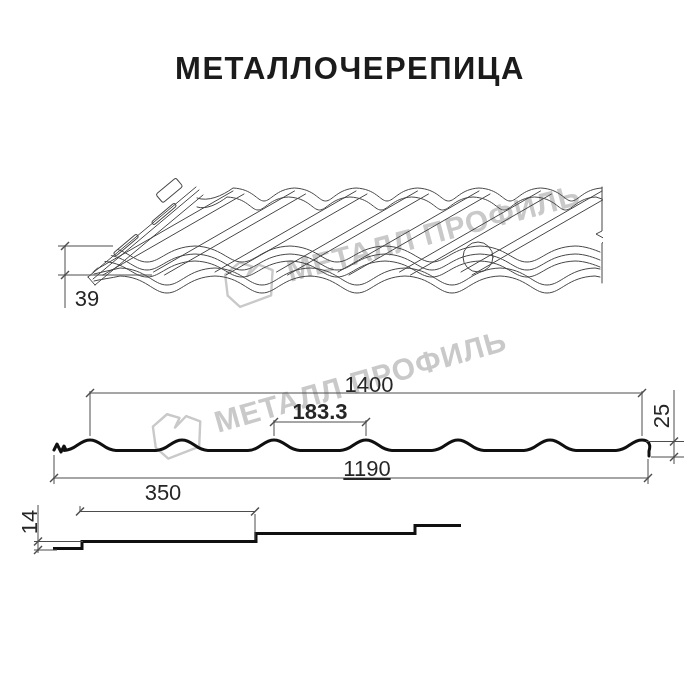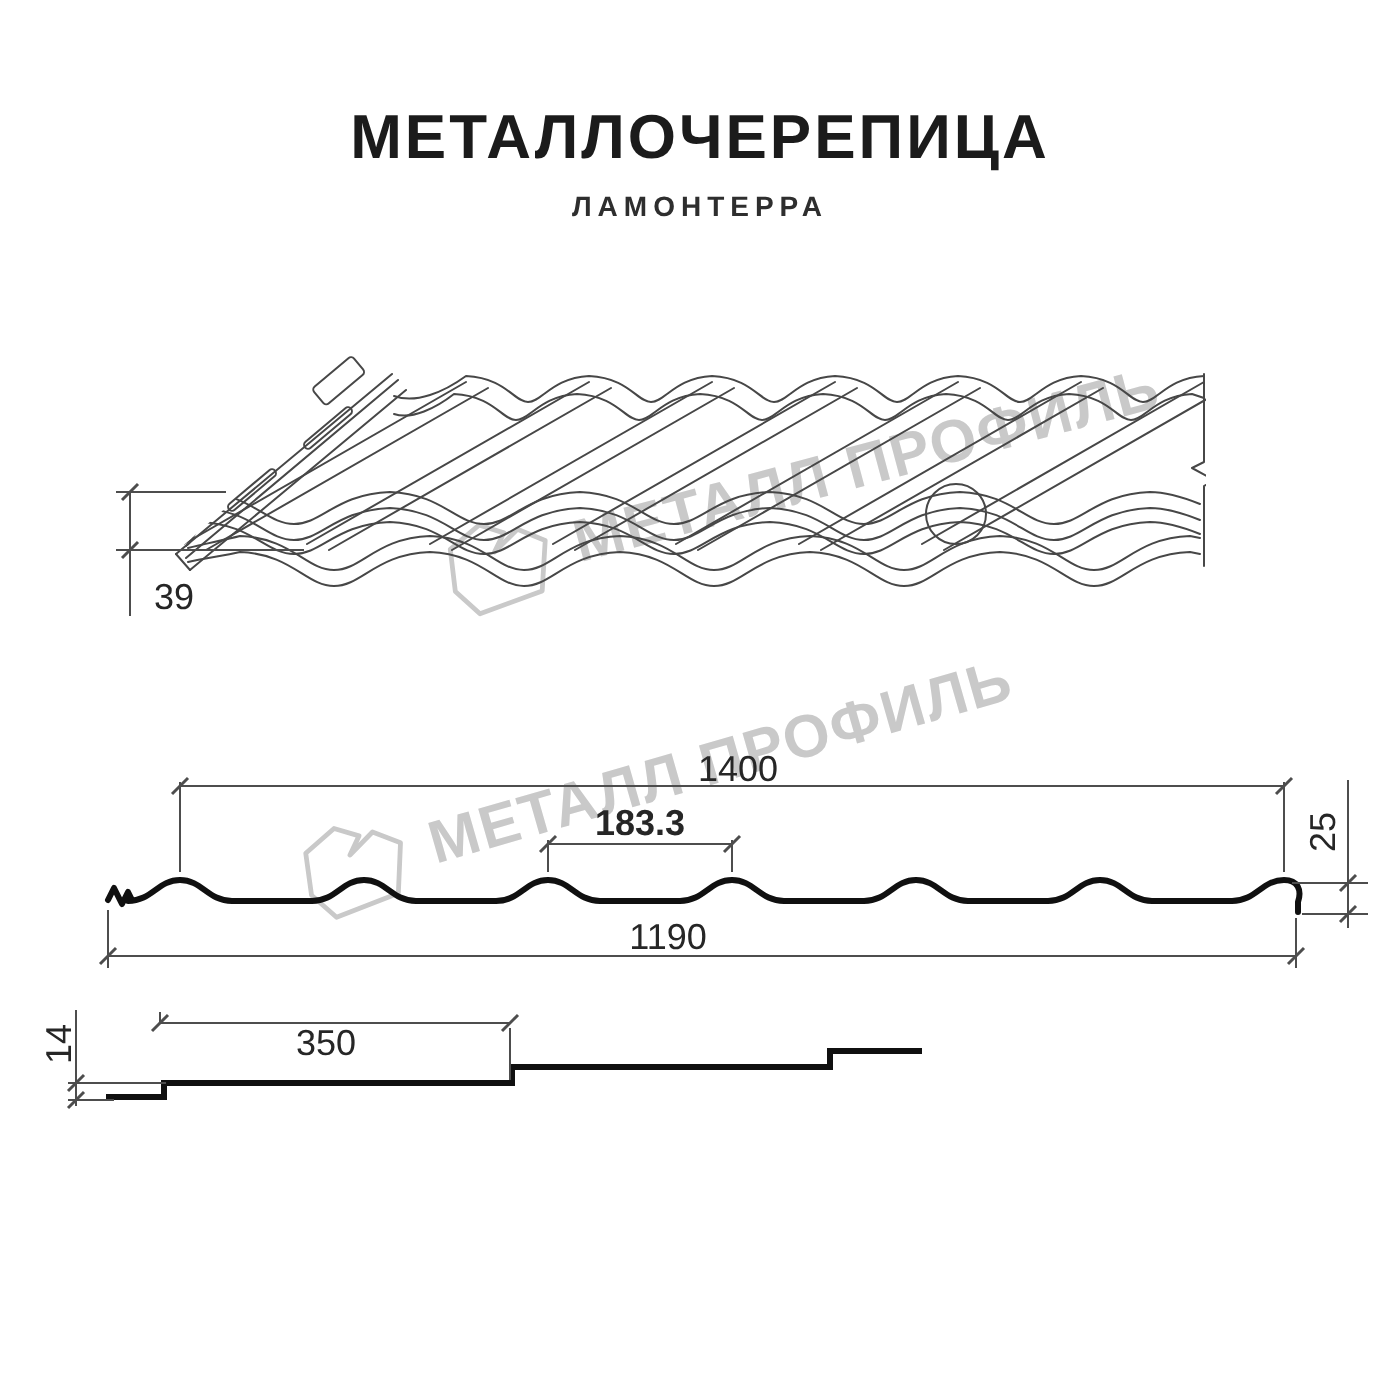--- a/index.html
+++ b/index.html
@@ -12,32 +12,31 @@
   
   .wm{position:absolute;display:flex;align-items:center;gap:10px;color:#c9c9c9;
       transform-origin:0 50%;z-index:1;pointer-events:none;}
   .wm .wm-text{font-weight:bold;font-size:30px;letter-spacing:1px;white-space:nowrap;}
   .wm svg{display:block;}
   .wm1{left:222px;top:266px;transform:rotate(-15deg);}
   .wm2{left:150px;top:418px;transform:rotate(-16deg);}
   
   .draw{position:absolute;left:0;top:0;z-index:2;}
   
-  .dim{position:absolute;font-size:18px;color:#262626;white-space:nowrap;z-index:3;
+  .dim{position:absolute;font-size:22px;color:#262626;white-space:nowrap;z-index:3;
        transform:translate(-50%,-50%);}
   .dim.rot{transform:translate(-50%,-50%) rotate(-90deg);}
 </style>
 </head>
 <body>
 
 <div class="stage">
 
   <div class="hdr">
     <div class="title">МЕТАЛЛОЧЕРЕПИЦА</div>
-    <div class="subtitle">ЛАМОНТЕРРА</div>
   </div>
 
   <div class="wm wm1">
     <svg width="58" height="48" viewBox="0 0 58 48">
       <path d="M4,31 L7,10 L24,2 L35,9 L28,17 L42,9 L54,18 L46,42 L13,45 Z" fill="none" stroke="#c9c9c9" stroke-width="2.4" stroke-linejoin="round"></path>
     </svg>
     <span class="wm-text">МЕТАЛЛ ПРОФИЛЬ</span>
   </div>
 
   <div class="wm wm2">
@@ -204,17 +203,17 @@
         <path d="M34,545.5 L42,537.5" stroke-width="1.5"></path>
           <path d="M34,554 L42,546" stroke-width="1.5"></path>
       </g>
     </g>
   </svg>
 
   <span class="dim" style="left:87px;top:299px;">39</span>
   <span class="dim" style="left:369px;top:385px;">1400</span>
   <span class="dim" style="left:320px;top:412px;font-weight:bold;">183.3</span>
   <span class="dim rot" style="left:662px;top:416px;">25</span>
-  <span class="dim" style="left:334px;top:469px;">1190</span>
-  <span class="dim" style="left:163px;top:522px;text-align:center;">350</span>
+  <span class="dim" style="left:367px;top:469px;text-decoration:underline;">1190</span>
+  <span class="dim" style="left:163px;top:493px;text-align:center;">350</span>
   <span class="dim rot" style="left:30px;top:522px;">14</span>
 
 </div>
 
 </body></html>

